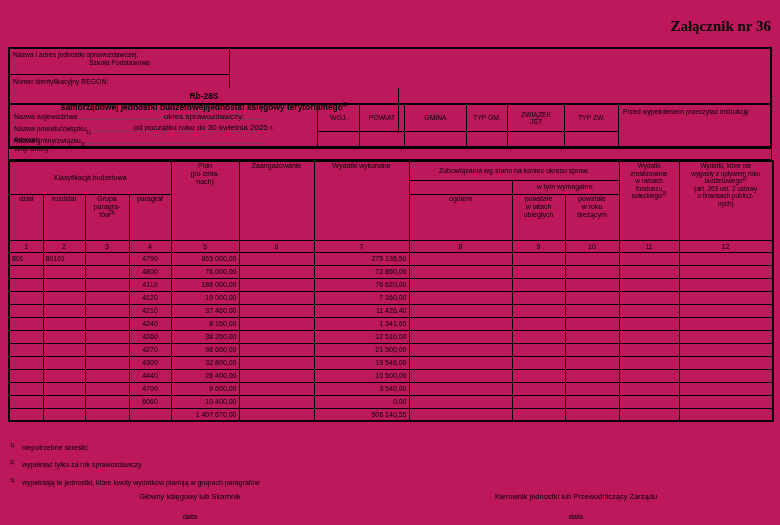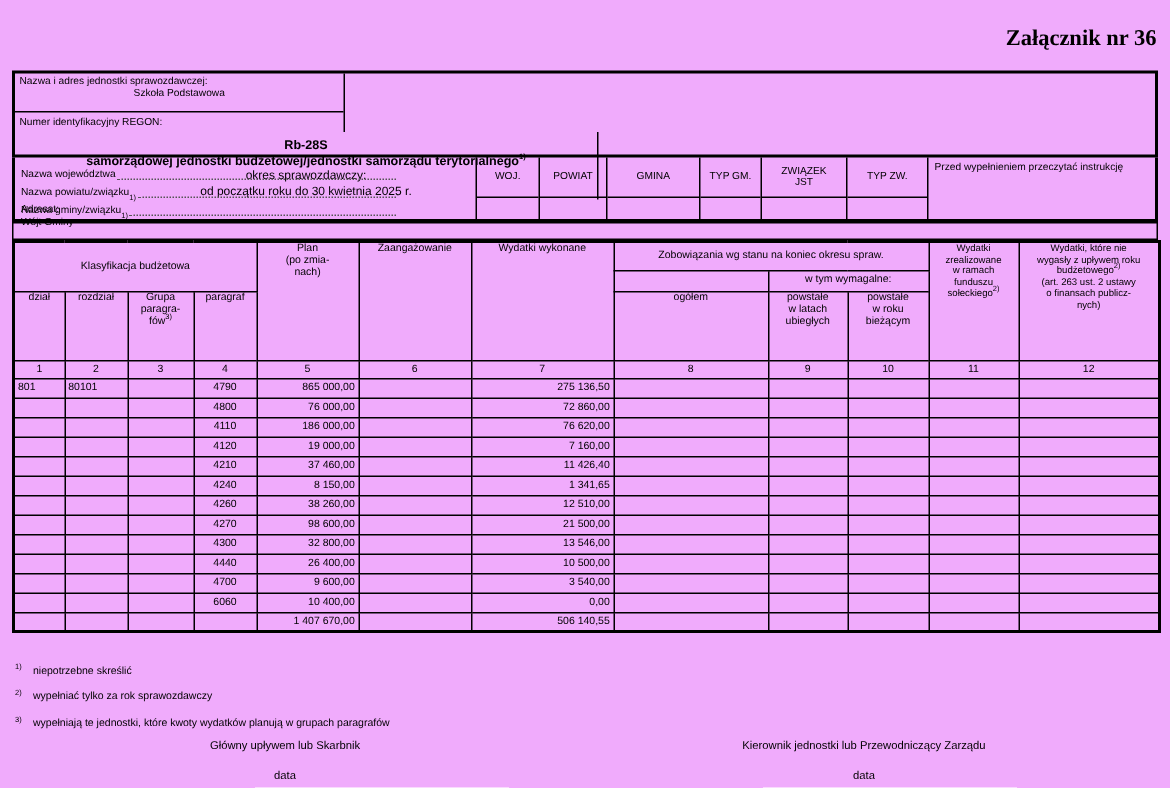--- a/index.html
+++ b/index.html
@@ -1,16 +1,16 @@
 <!DOCTYPE html>
 <html><head>
 <meta charset="utf-8">
 <style>
   html,body{margin:0;padding:0;background:#fff;}
-  .page{position:relative;width:780px;height:525px;background:#f0abfc;color:#000;
+  .page{position:relative;width:780px;height:525px;background:#be185d;color:#000;
         font-family:"Liberation Sans", sans-serif;overflow:hidden;}
   .attachment{position:absolute;top:18px;right:9px;font-family:"Liberation Serif", serif;
         font-weight:bold;font-size:15px;}
   
   .block1{position:absolute;left:8px;top:47px;width:764px;height:58px;
         border:2px solid #000;display:flex;box-sizing:border-box;flex-direction:column;}
   .b1-left{width:220px;border-right:1px solid #000;display:flex;flex-direction:column;box-sizing:border-box;}
   .b1-unit{height:26px;border-bottom:1px solid #000;padding:2px 3px;font-size:6.8px;box-sizing:border-box;}
   .b1-unit .uname{text-align:center;margin-top:1px;}
   .b1-regon{padding:3px 3px;font-size:6.8px;flex:1;}
@@ -69,21 +69,21 @@
   <div class="block1" data-name="form-header-block">
     <div class="b1-left" data-name="reporting-unit-cell">
       <div class="b1-unit" data-name="unit-info">
         <div data-name="unit-label">Nazwa i adres jednostki sprawozdawczej:</div>
         <div class="uname" data-name="unit-name">Szkoła Podstawowa</div>
       </div>
       <div class="b1-regon" data-name="regon-label">Numer identyfikacyjny REGON:</div>
     </div>
     <div class="b1-center" data-name="form-title-block">
       <div class="bold" data-name="form-code">Rb-28S</div>
-      <div class="bold" data-name="form-subtitle"><span data-name="form-subtitle-text">samorządowej jednostki budżetowej/jednostki samorządu terytorialnego</span><sup data-name="footnote-ref-1">1)</sup></div>
+      <div class="bold" data-name="form-subtitle"><span data-name="form-subtitle-text">samorządowej jednostki budżetowej/jednostki księgowy terytorialnego</span><sup data-name="footnote-ref-1">1)</sup></div>
       <div data-name="period-label">okres sprawozdawczy:</div>
       <div data-name="period-value">od początku roku do 30 kwietnia 2025 r.</div>
     </div>
     <div class="b1-right" data-name="addressee-cell">
       <div data-name="addressee-label">Adresat:</div>
       <div data-name="addressee-name">Wójt Gminy</div>
     </div>
   </div>
 
   <div class="block2" data-name="region-block">
@@ -390,21 +390,21 @@
   </table>
 
   <div class="footnotes" data-name="footnotes">
     <div class="footnote" data-name="footnote-1"><span class="fnmark" data-name="footnote-marker">1)</span><span data-name="footnote-text">niepotrzebne skreślić</span></div>
     <div class="footnote" data-name="footnote-2"><span class="fnmark" data-name="footnote-marker">2)</span><span data-name="footnote-text">wypełniać tylko za rok sprawozdawczy</span></div>
     <div class="footnote" data-name="footnote-3"><span class="fnmark" data-name="footnote-marker">3)</span><span data-name="footnote-text">wypełniają te jednostki, które kwoty wydatków planują w grupach paragrafów</span></div>
   </div>
 
   <div class="signatures" data-name="signature-area">
     <div class="sig-left" data-name="signature-left">
-      <div data-name="signature-left-role">Główny upływem lub Skarbnik</div>
+      <div data-name="signature-left-role">Główny księgowy lub Skarbnik</div>
       <div class="sig-date" data-name="signature-left-date">data</div>
     </div>
     <div class="sig-right" data-name="signature-right">
       <div data-name="signature-right-role">Kierownik jednostki lub Przewodniczący Zarządu</div>
       <div class="sig-date" data-name="signature-right-date">data</div>
     </div>
   </div>
 
 </div>
 

